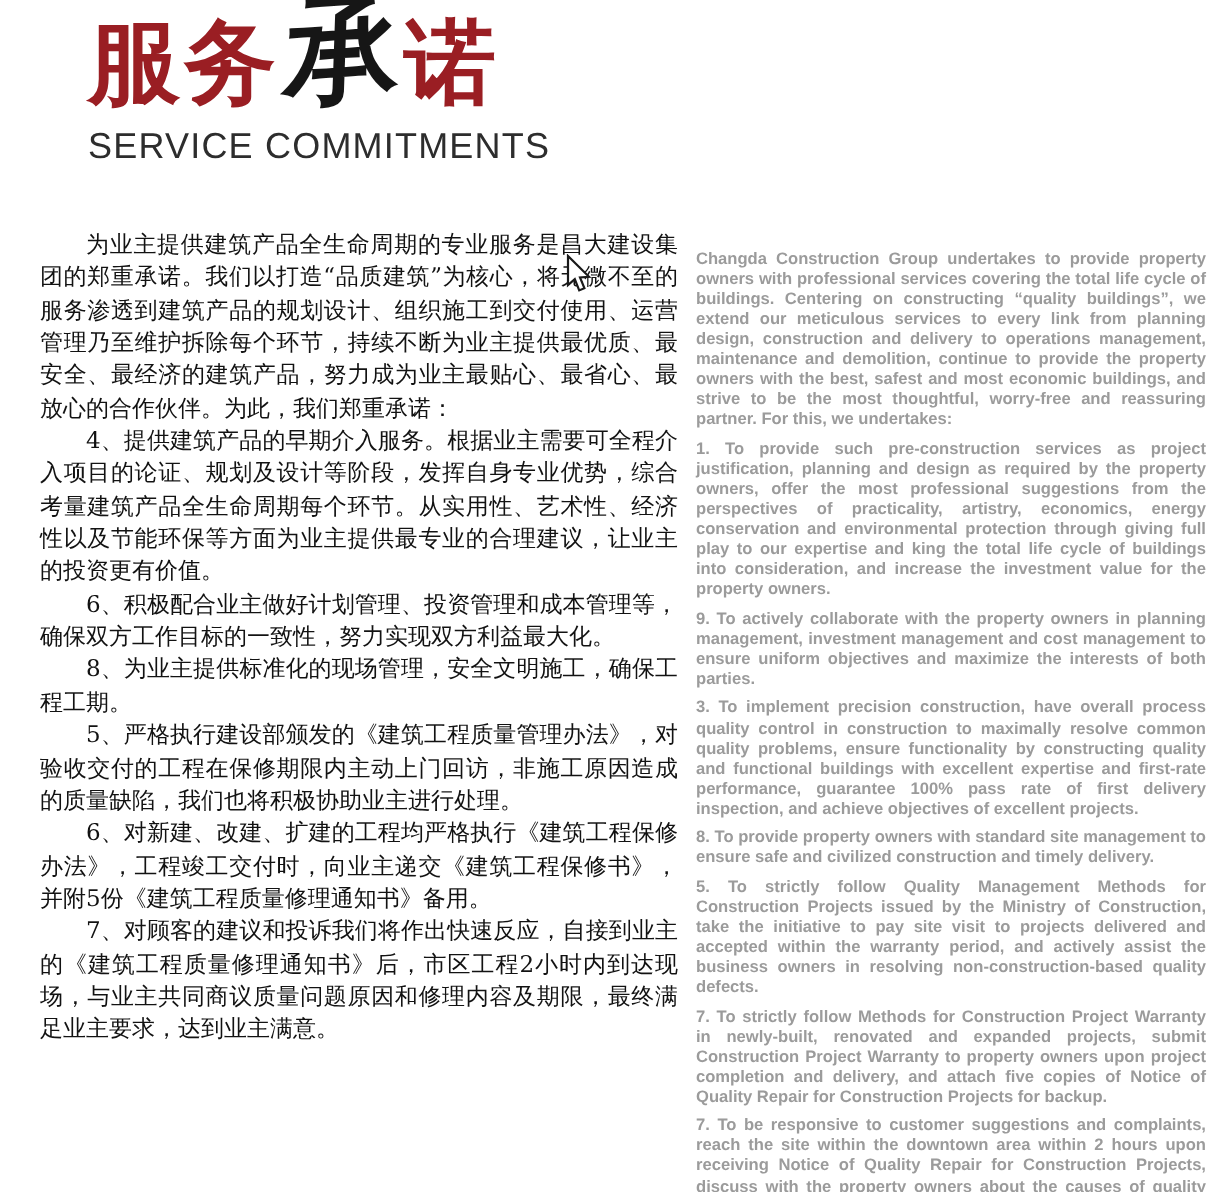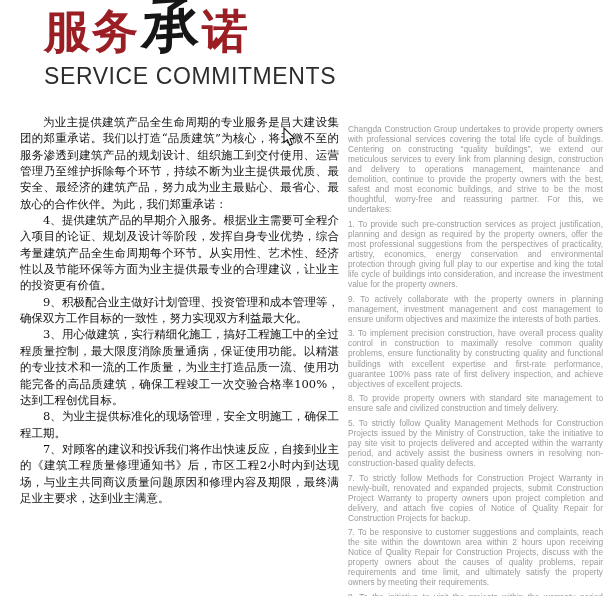--- a/index.html
+++ b/index.html
@@ -37,21 +37,21 @@
     color: #161616;
     font-size: 58px;
     font-weight: bold;
     font-family: "DejaVu Serif", serif;
     display: inline-block;
     transform: rotate(-4deg) skewX(-6deg);
     margin: -6px 2px 0 2px;
   }
   .subtitle {
     margin-top: 3px;
-    font-size: 23px;
+    font-size: 18px;
     color: #2d2d2d;
     letter-spacing: 0.6px;
     font-family: "Liberation Sans", sans-serif;
   }
 
   
   .zh-column {
     position: absolute;
     left: 20px;
     top: 114px;
@@ -73,20 +73,21 @@
     top: 124px;
     width: 255px;
     color: #9b9b9b;
     font-family: "Liberation Sans", sans-serif;
     font-size: 8.3px;
     line-height: 10.05px;
     text-align: justify;
   }
   .en-column p {
     margin: 0 0 4.5px 0;
+    font-weight: bold;
   }
 
   
   .cursor {
     position: absolute;
     left: 283px;
     top: 127px;
     width: 13px;
     height: 20px;
     pointer-events: none;
@@ -102,23 +103,24 @@
       <span class="zh-red">服务</span>
       <span class="zh-brush">承</span>
       <span class="zh-red">诺</span>
     </div>
     <div class="subtitle">SERVICE COMMITMENTS</div>
   </div>
 
   <div class="zh-column">
     <p>为业主提供建筑产品全生命周期的专业服务是昌大建设集团的郑重承诺。我们以打造“品质建筑”为核心，将无微不至的服务渗透到建筑产品的规划设计、组织施工到交付使用、运营管理乃至维护拆除每个环节，持续不断为业主提供最优质、最安全、最经济的建筑产品，努力成为业主最贴心、最省心、最放心的合作伙伴。为此，我们郑重承诺：</p>
     <p>4、提供建筑产品的早期介入服务。根据业主需要可全程介入项目的论证、规划及设计等阶段，发挥自身专业优势，综合考量建筑产品全生命周期每个环节。从实用性、艺术性、经济性以及节能环保等方面为业主提供最专业的合理建议，让业主的投资更有价值。</p>
-    <p>9、积极配合业主做好计划管理、投资管理和成本管理等，确保双方工作目标的一致性，努力实现双方利益最大化。</p>
-    <p>3、用心做建筑，实行精细化施工，搞好工程施工中的全过程质量控制，最大限度消除质量通病，保证使用功能。以精湛的专业技术和一流的工作质量，为业主打造品质一流、使用功能完备的高品质建筑，确保工程竣工一次交验合格率100%，达到工程创优目标。</p>
+    <p>6、积极配合业主做好计划管理、投资管理和成本管理等，确保双方工作目标的一致性，努力实现双方利益最大化。</p>
     <p>8、为业主提供标准化的现场管理，安全文明施工，确保工程工期。</p>
+    <p>5、严格执行建设部颁发的《建筑工程质量管理办法》，对验收交付的工程在保修期限内主动上门回访，非施工原因造成的质量缺陷，我们也将积极协助业主进行处理。</p>
+    <p>6、对新建、改建、扩建的工程均严格执行《建筑工程保修办法》，工程竣工交付时，向业主递交《建筑工程保修书》，并附5份《建筑工程质量修理通知书》备用。</p>
     <p>7、对顾客的建议和投诉我们将作出快速反应，自接到业主的《建筑工程质量修理通知书》后，市区工程2小时内到达现场，与业主共同商议质量问题原因和修理内容及期限，最终满足业主要求，达到业主满意。</p>
 
   </div>
 
   <div class="en-column">
     <p>Changda Construction Group undertakes to provide property owners with professional services covering the total life cycle of buildings. Centering on constructing “quality buildings”, we extend our meticulous services to every link from planning design, construction and delivery to operations management, maintenance and demolition, continue to provide the property owners with the best, safest and most economic buildings, and strive to be the most thoughtful, worry-free and reassuring partner. For this, we undertakes:</p>
     <p>1. To provide such pre-construction services as project justification, planning and design as required by the property owners, offer the most professional suggestions from the perspectives of practicality, artistry, economics, energy conservation and environmental protection through giving full play to our expertise and king the total life cycle of buildings into consideration, and increase the investment value for the property owners.</p>
     <p>9. To actively collaborate with the property owners in planning management, investment management and cost management to ensure uniform objectives and maximize the interests of both parties.</p>
     <p>3. To implement precision construction, have overall process quality control in construction to maximally resolve common quality problems, ensure functionality by constructing quality and functional buildings with excellent expertise and first-rate performance, guarantee 100% pass rate of first delivery inspection, and achieve objectives of excellent projects.</p>
     <p>8. To provide property owners with standard site management to ensure safe and  civilized construction and timely delivery.</p>

